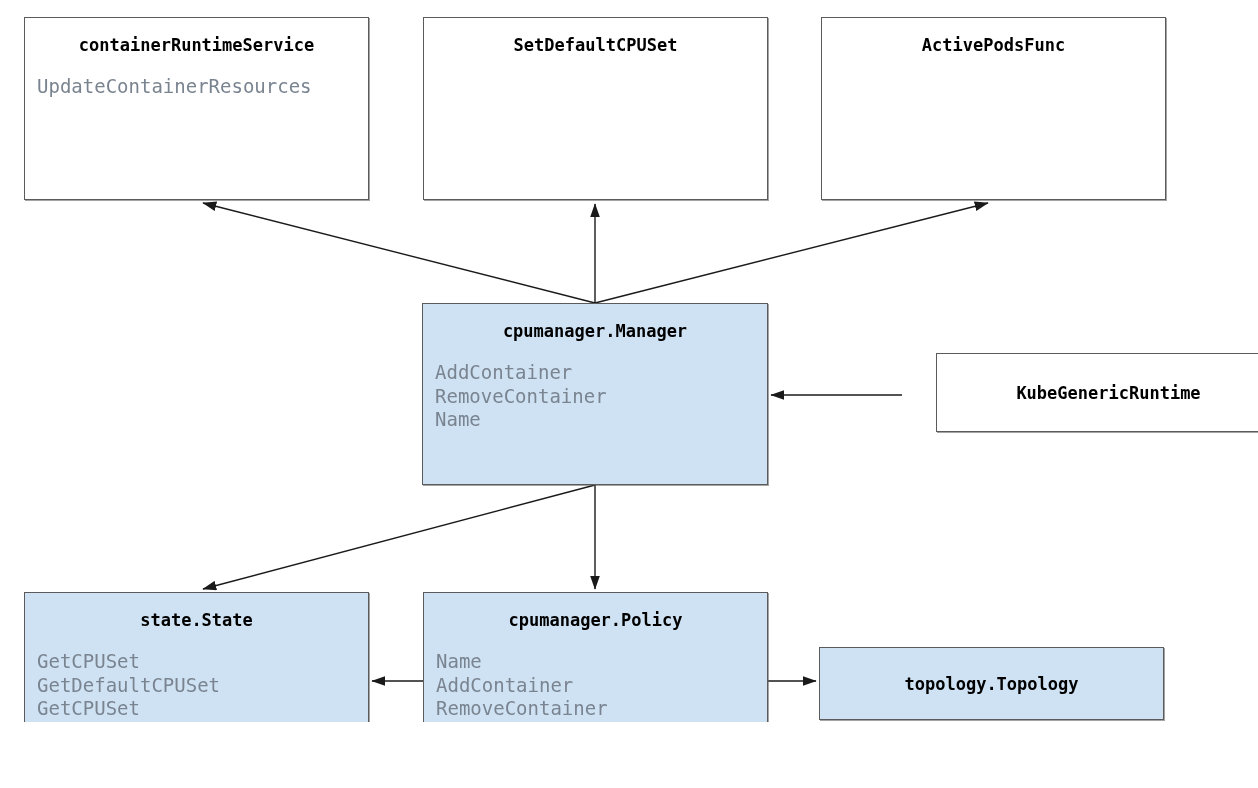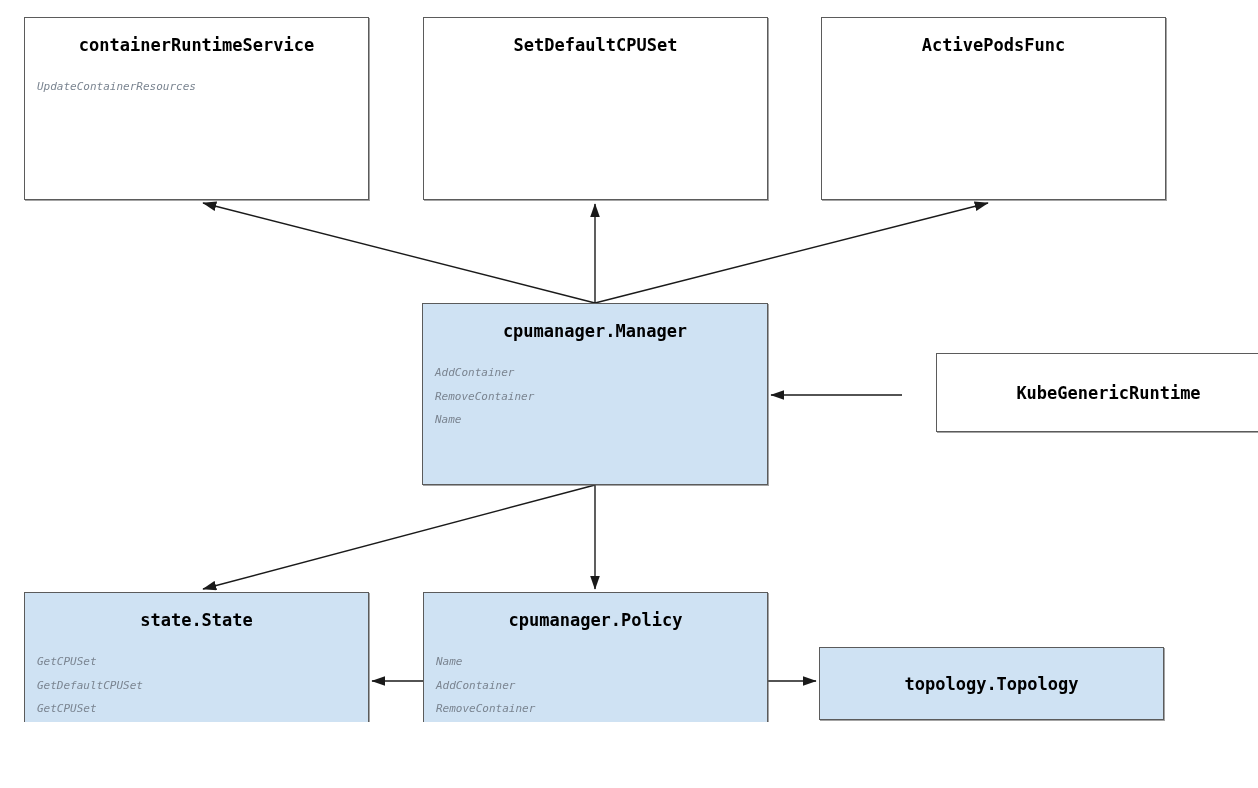--- a/index.html
+++ b/index.html
@@ -39,25 +39,24 @@
     left: 0;
     right: 0;
     top: 50%;
     transform: translateY(-50%);
   }
   .members {
     margin-top: 20px;
     padding-left: 12px;
   }
   .member {
-    font-size: 11px;
+    font-size: 19px;
     line-height: 23.5px;
     color: #7a8490;
     white-space: nowrap;
-    font-style: italic;
   }
   svg.edges {
     position: absolute;
     left: 0;
     top: 0;
     width: 1258px;
     height: 788px;
     overflow: visible;
     pointer-events: none;
   }

